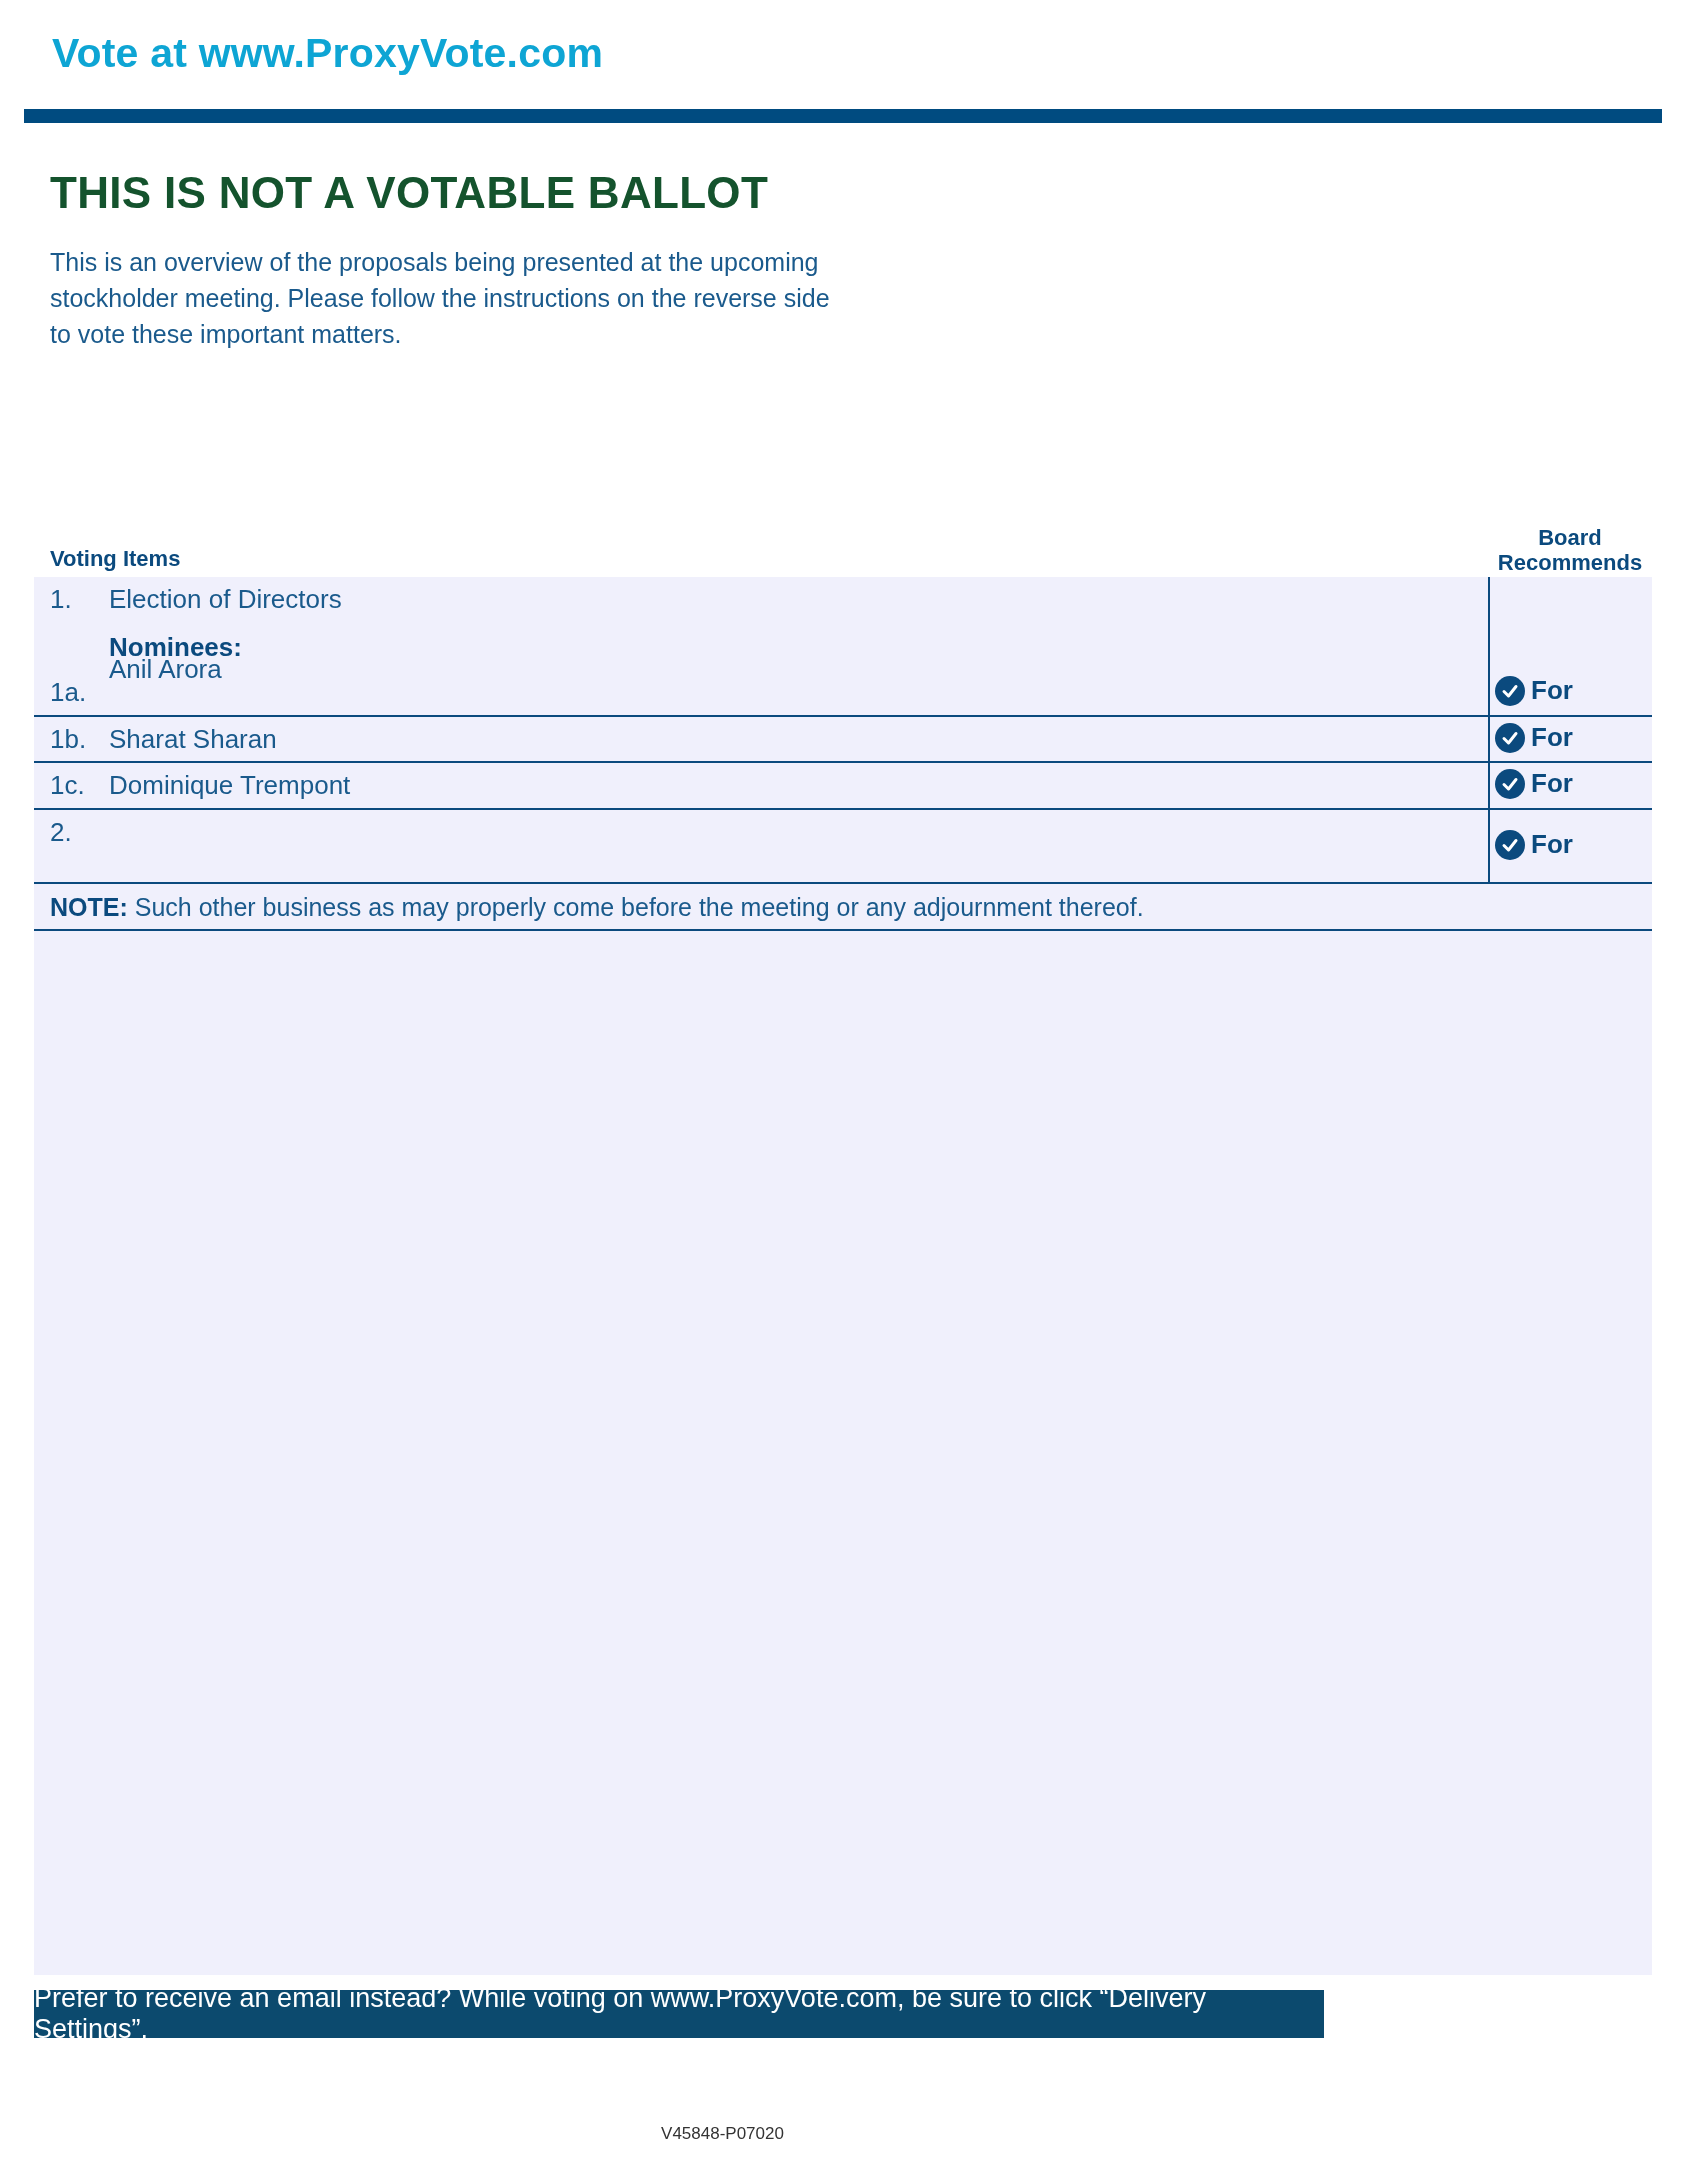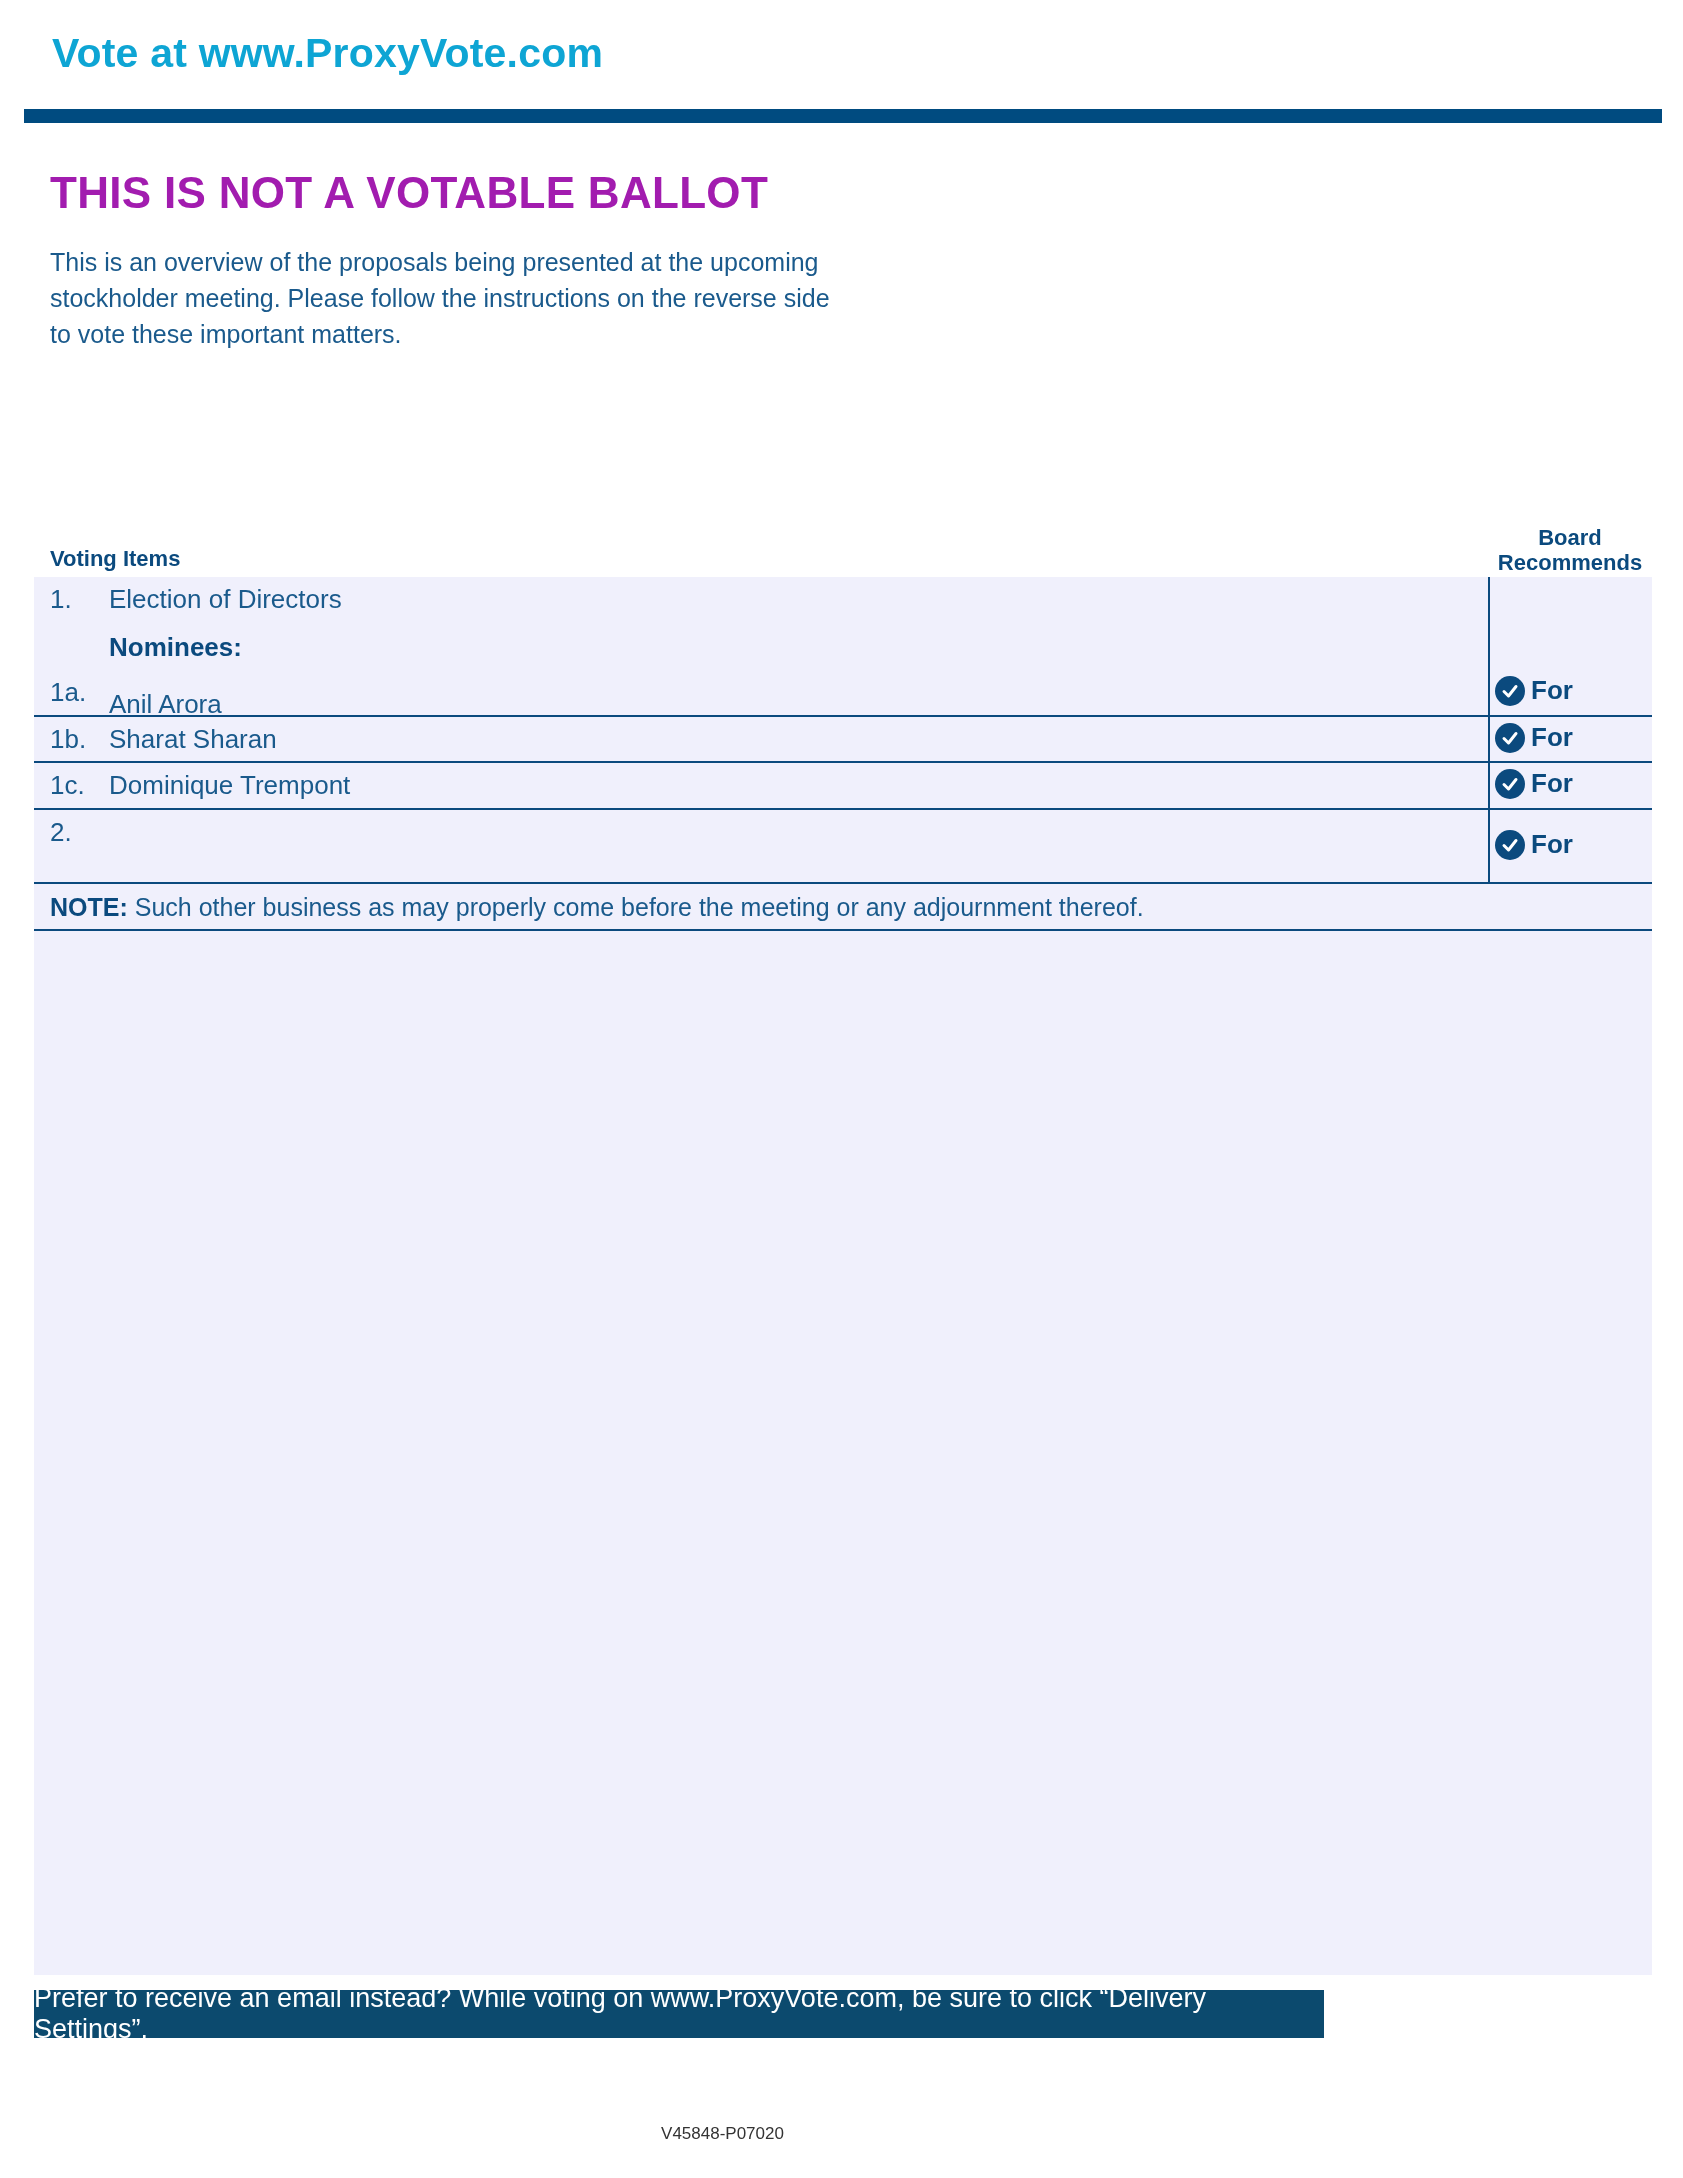--- a/index.html
+++ b/index.html
@@ -1,21 +1,21 @@
 <!DOCTYPE html>
 <html><head>
 <meta charset="utf-8">
 <style>
   html, body { margin:0; padding:0; background:#ffffff; }
   body { width:1683px; height:2178px; position:relative; overflow:hidden;
          font-family:"Liberation Sans", "DejaVu Sans", sans-serif; color:#0b4a7e; }
   .abs { position:absolute; }
   .vote-header { left:52px; top:30px; font-size:41px; font-weight:bold; color:#0ea5d4; letter-spacing:0.2px; }
   .top-rule { left:24px; top:109px; width:1638px; height:14px; background:#004b80; }
-  .title { left:50px; top:168px; font-size:44px; font-weight:bold; color:#a21caf; letter-spacing:0.3px; }
+  .title { left:50px; top:168px; font-size:44px; font-weight:bold; color:#14532d; letter-spacing:0.3px; }
   .intro { left:50px; top:244px; width:792px; font-size:25px; line-height:36px; color:#1a5a8c; }
   .col-head-left { left:50px; top:546px; font-size:22px; font-weight:bold; color:#0b4a7e; }
   .col-head-right { left:1485px; top:525px; width:170px; text-align:center; font-size:22px; font-weight:bold; line-height:25px; color:#0b4a7e; }
   .panel { left:34px; top:577px; width:1618px; height:1398px; background:#f0f0fc; }
   .vline { left:1488px; top:577px; width:2px; height:306px; background:#0b4a7e; }
   .hline { left:34px; width:1618px; height:2px; background:#0b4a7e; }
   .row-num { left:50px; font-size:26px; color:#1a5a8c; }
   .row-text { left:109px; font-size:26px; color:#1a5a8c; }
   .row-text.bold { font-weight:bold; color:#0b4a7e; }
   .rec { left:1495px; display:flex; align-items:center; gap:6px; font-size:26px; font-weight:bold; color:#0b4a7e; }
@@ -42,21 +42,21 @@
 
 <div class="abs panel"></div>
 <div class="abs vline"></div>
 
 <div class="abs row-num" style="top:584px;">1.</div>
 <div class="abs row-text" style="top:584px;">Election of Directors</div>
 
 <div class="abs row-text bold" style="top:632px;">Nominees:</div>
 
 <div class="abs row-num" style="top:677px;">1a.</div>
-<div class="abs row-text" style="top:689px;">Anil Arora</div>
+<div class="abs row-text" style="top:654px;">Anil Arora</div>
 <div class="abs rec" style="top:675px;">
   <span class="check">
     <svg width="18" height="18" viewBox="0 0 18 18">
         <path d="M3 9.5 L7.5 14 L15 4.5" stroke="#ffffff" stroke-width="3" fill="none" stroke-linecap="round" stroke-linejoin="round"></path>
       </svg>
   </span>
   <span>For</span>
 </div>
 <div class="abs hline" style="top:715px;"></div>
 

